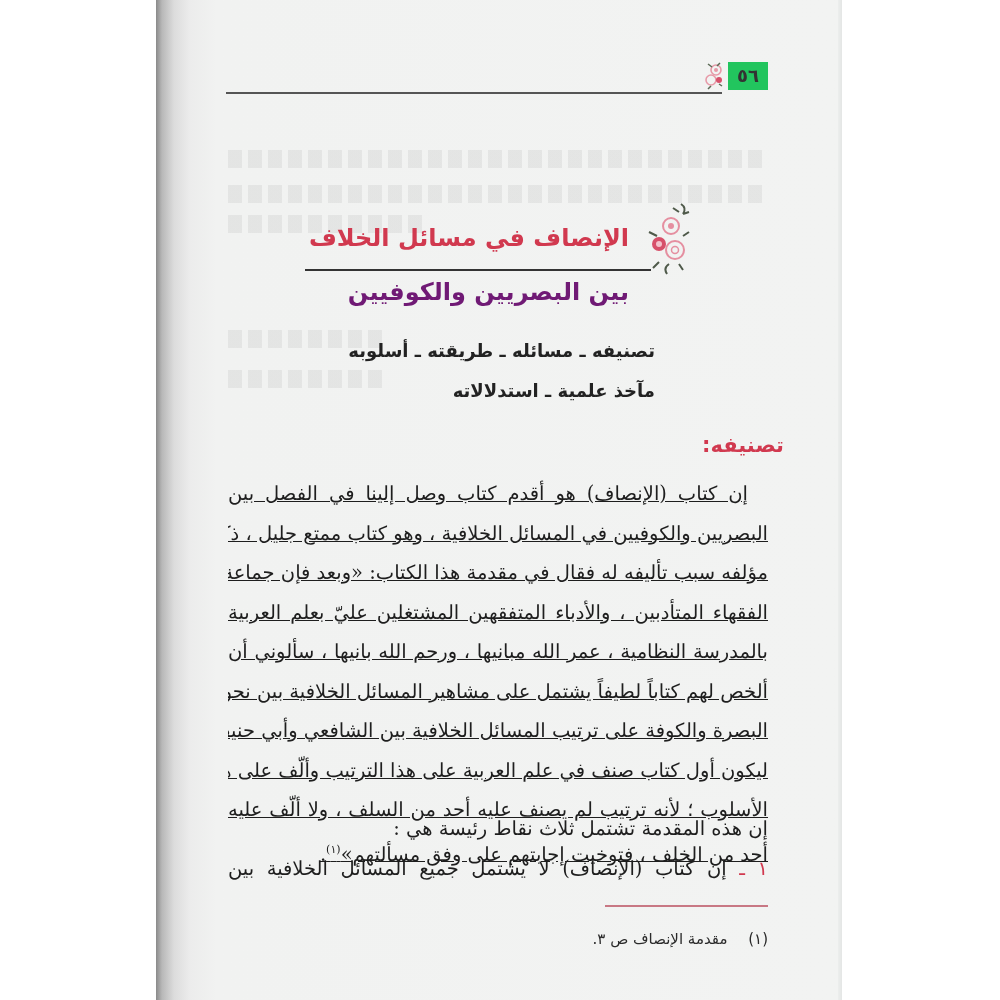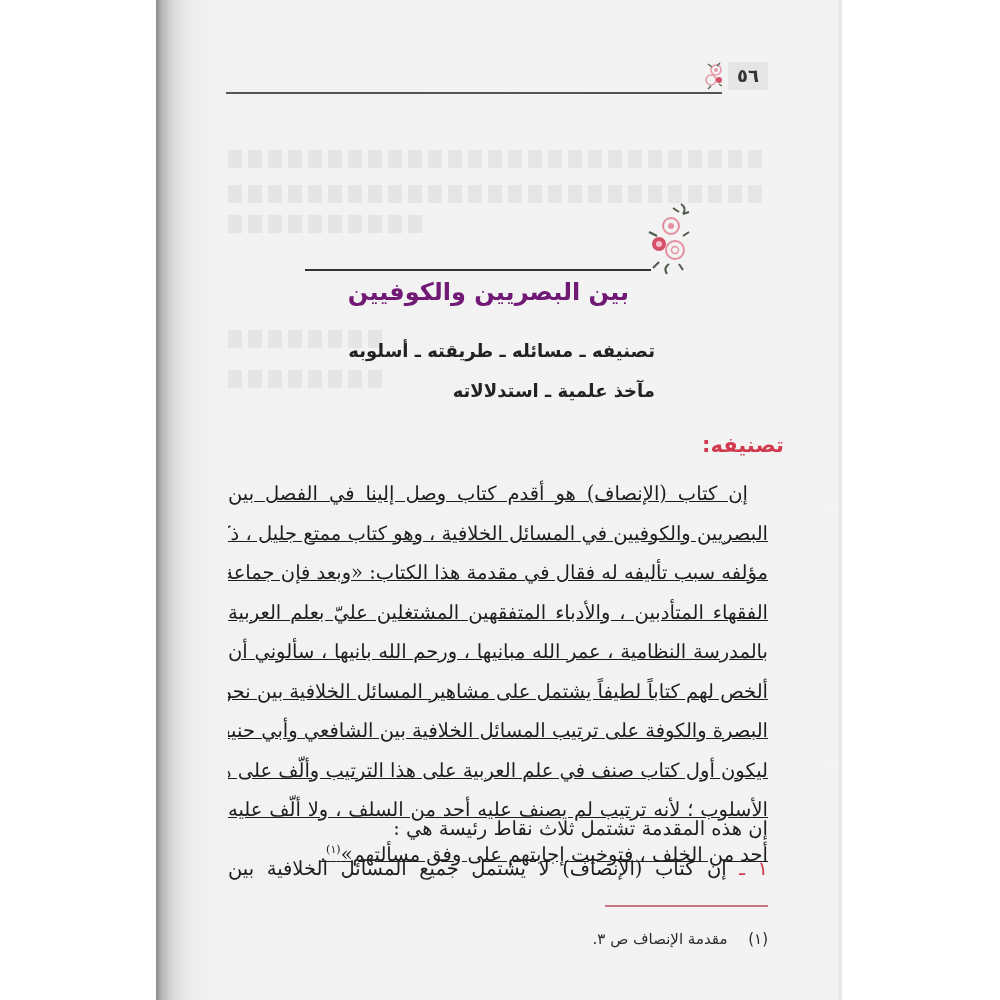--- a/index.html
+++ b/index.html
@@ -13,21 +13,21 @@
   }
   .page::after {
     content:""; position:absolute; right:0; top:0; width:4px; height:100%;
     background:linear-gradient(to right, #eceeed, #e4e6e5);
   }
   .rtl { direction:rtl; }
   .header {
     position:absolute; left:226px; top:62px; width:542px; height:32px;
   }
   .page-num {
-    position:absolute; right:0; top:0; width:40px; height:28px; background:#e5e5e5;
+    position:absolute; right:0; top:0; width:40px; height:28px; background:#22c55e;
     color:#333; font-family:"DejaVu Sans", sans-serif; font-weight:bold; font-size:18px;
     text-align:center; line-height:28px;
   }
   .header-ornament { position:absolute; right:42px; top:-2px; width:24px; height:32px; }
   .running-title {
     position:absolute; right:82px; top:2px; color:#c8354b; font-weight:bold; font-size:18px;
     font-family:"DejaVu Sans", sans-serif; white-space:nowrap;
   }
   .header-rule {
     position:absolute; left:0; top:30px; width:496px; height:1.5px; background:#555;
@@ -104,20 +104,21 @@
       <path d="M42 6 q6 4 2 10 M50 14 l-6 2 M34 10 l6 4" stroke="#4f5a4a" stroke-width="2" fill="none"></path>
       <circle cx="32" cy="28" r="8" fill="none" stroke="#e58fa0" stroke-width="2"></circle>
       <circle cx="32" cy="28" r="3" fill="#e58fa0"></circle>
       <circle cx="20" cy="46" r="7" fill="#d7506a"></circle>
       <circle cx="20" cy="46" r="3" fill="#f3c2cc"></circle>
       <circle cx="36" cy="52" r="9" fill="none" stroke="#e58fa0" stroke-width="2"></circle>
       <circle cx="36" cy="52" r="3.5" fill="none" stroke="#e58fa0" stroke-width="1.5"></circle>
       <path d="M10 34 l8 4 M44 38 l6 -4 M14 70 l6 -6 M44 72 l-4 -6 M28 76 q-4 -6 2 -10" stroke="#4f5a4a" stroke-width="2" fill="none"></path>
     </svg>
   </div>
+  <div class="main-title">الإنصاف في مسائل الخلاف</div>
   <div class="title-rule"></div>
   <div class="sub-title">بين البصريين والكوفيين</div>
 </div>
 
 <div class="topics l1 rtl">تصنيفه ـ مسائله ـ طريقته ـ أسلوبه</div>
 <div class="topics l2 rtl">مآخذ علمية ـ استدلالاته</div>
 
 <div class="section-heading rtl">تصنيفه:</div>
 
 <div class="body-text rtl" style="top:474px;">

